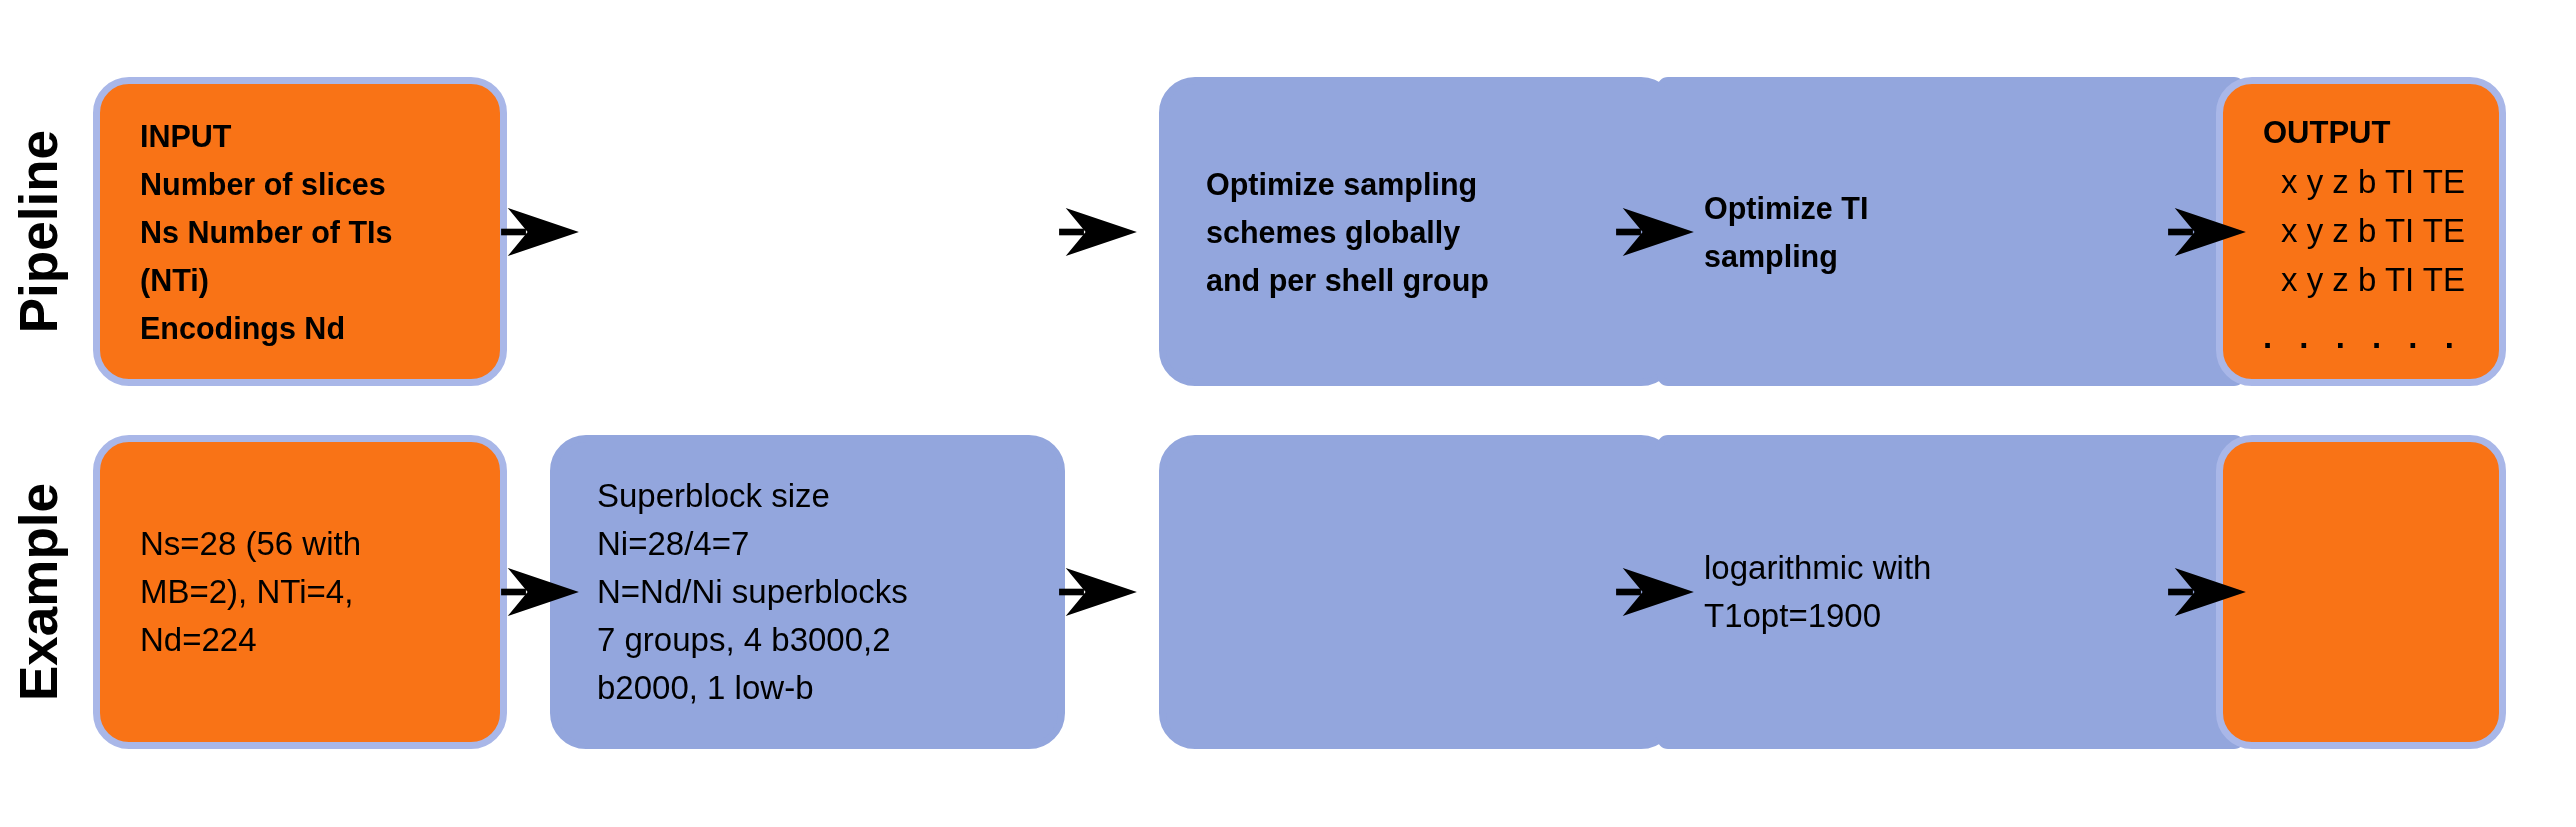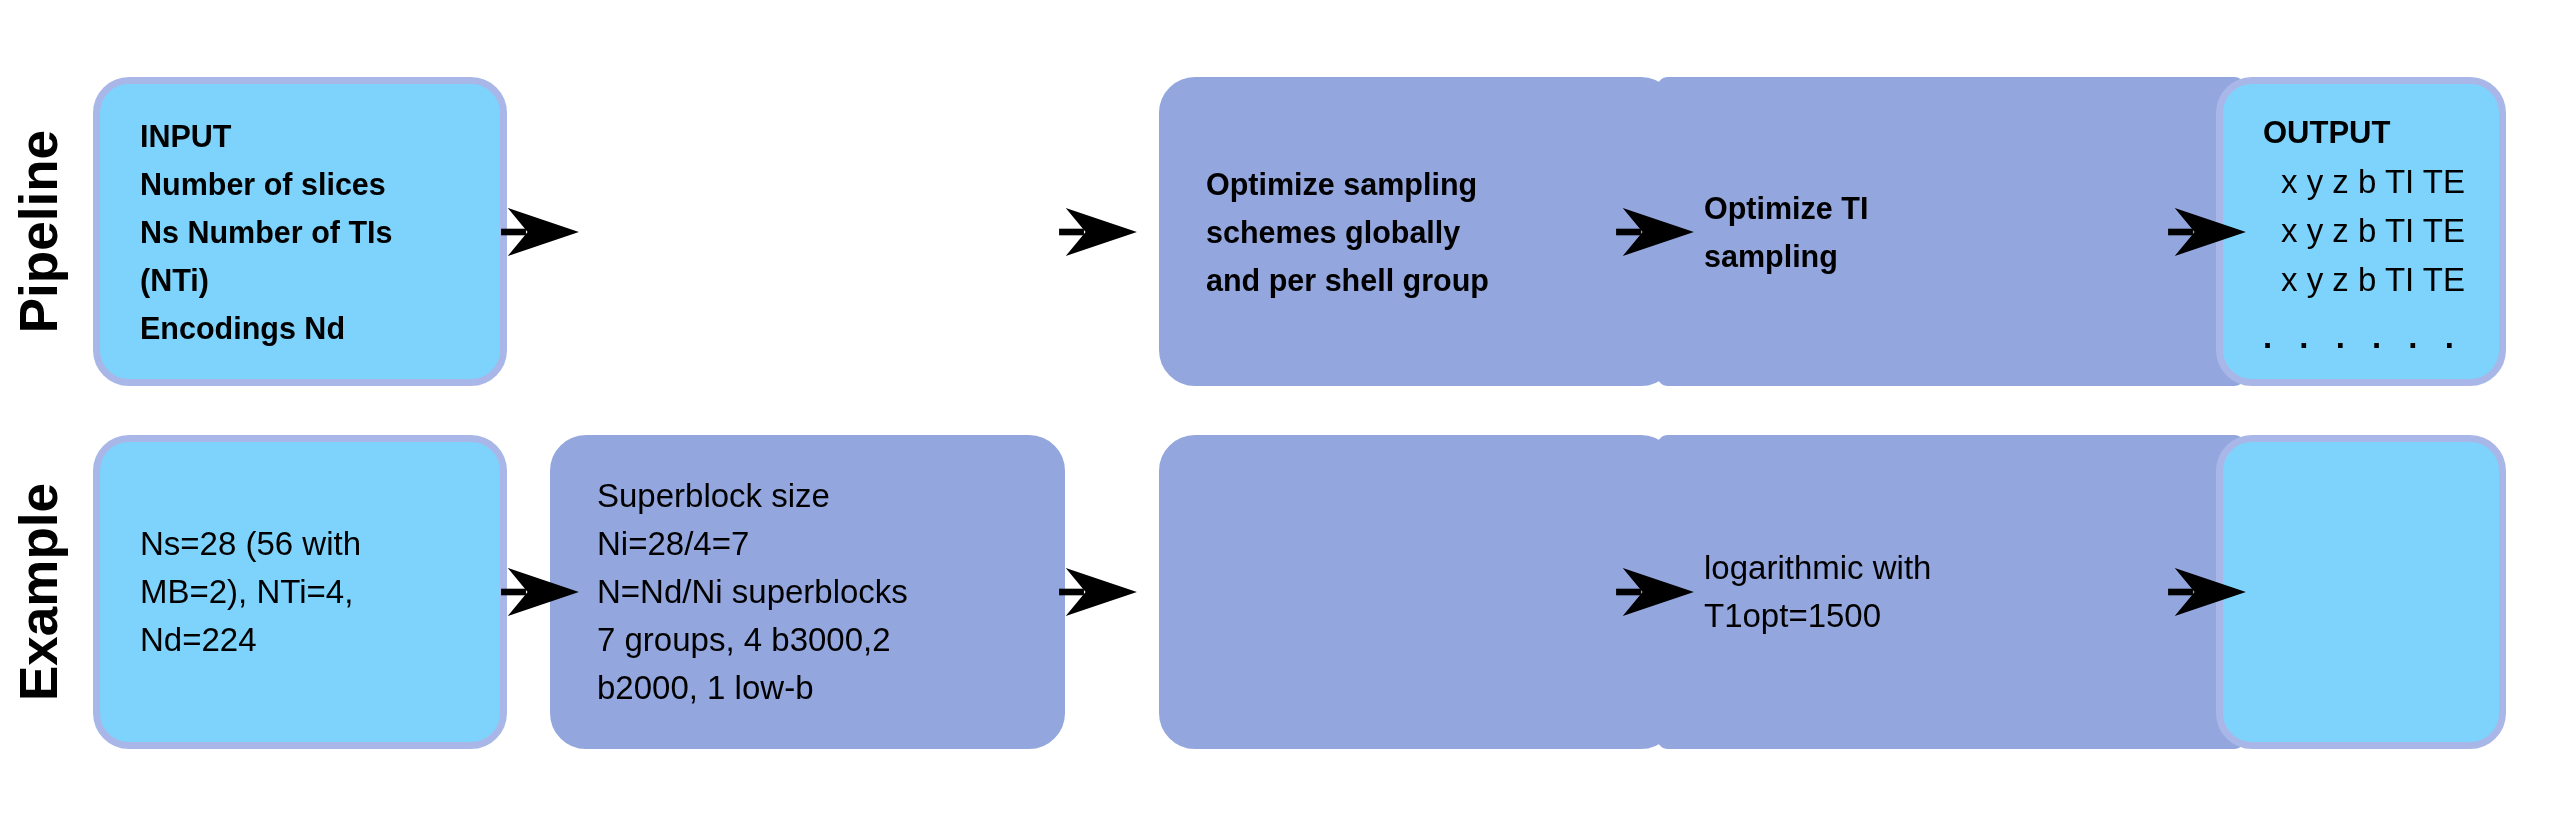--- a/index.html
+++ b/index.html
@@ -21,21 +21,21 @@
   .pos-label-r0{top:77px;height:309px;}
   .pos-label-r1{top:435px;height:314px;}
 
   
   .box{
     position:absolute;box-sizing:border-box;
     border-radius:36px;
     display:flex;flex-direction:column;justify-content:center;
     padding:20px 21.4px 20px 40px;
   }
-  .io{background:#7dd3fc;border:7.4px solid var(--border,#a9b7e8);}
+  .io{background:#f97316;border:7.4px solid var(--border,#a9b7e8);}
   .step{background:var(--fill,#93a6dd);border:7.4px solid var(--fill,#93a6dd);}
   .r0{top:77px;height:309px;}
   .r1{top:435px;height:314px;}
   .c0{left:93px;width:414px;}
   .c1{left:550px;width:515px;}
   .c2{left:1159px;width:518px;}
   .c3{left:1657px;width:588px;border-radius:11px;}
   .c4{left:2216px;width:290px;}
 
   .txt{white-space:pre-line;}
@@ -105,21 +105,21 @@
 7 groups, 4 b3000,2
 b2000, 1 low-b</div>
   </div>
 
   <div class="box step r1 c2">
     <div class="txt italic-txt"></div>
   </div>
 
   <div class="box step r1 c3">
     <div class="txt italic-txt">logarithmic with
-T1opt=1500</div>
+T1opt=1900</div>
   </div>
 
   <div class="box io r1 c4">
     <div class="txt italic-txt"></div>
   </div>
 
   <div class="arrow gx0 gy0">
     <svg viewBox="0 0 94 58" xmlns="http://www.w3.org/2000/svg">
         <rect x="0" y="25" width="30" height="8" fill="#000000"></rect>
         <polygon points="8,0 94,29 8,58 32,29" fill="#000000"></polygon>

